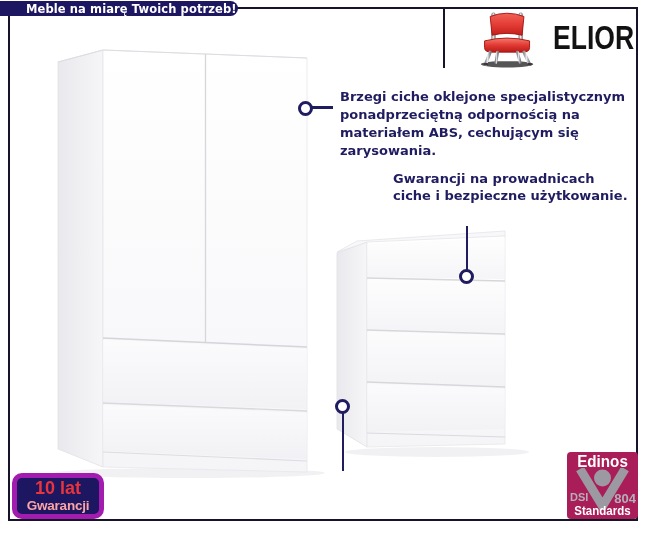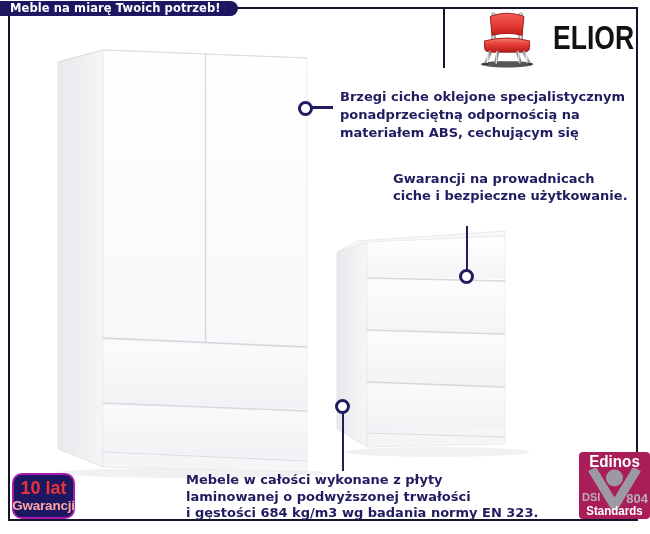--- a/index.html
+++ b/index.html
@@ -13,21 +13,21 @@
     border:2px solid #15142a;box-sizing:border-box;z-index:1;
   }
   .logo-sep{
     position:absolute;left:443px;top:7px;width:2px;height:61px;
     background:#15142a;z-index:2;
   }
   
   .banner{
     position:absolute;left:0;top:1px;width:238px;height:15px;
     background:#1d1660;border-radius:0 8px 8px 0;z-index:5;
-    display:flex;padding-left:10px;box-sizing:border-box;
+    display:flex;align-items:center;padding-left:26px;box-sizing:border-box;
   }
   .banner span{
     color:#ffffff;font-weight:700;font-size:11.5px;letter-spacing:.1px;white-space:nowrap;
   }
   
   .chair-svg{position:absolute;left:477px;top:9px;width:62px;height:60px;z-index:4;}
   .brand{
     position:absolute;left:553px;top:20px;z-index:4;
     font-family:"Liberation Sans",sans-serif;font-weight:700;font-size:34px;
     color:#121212;transform:scaleX(.78);transform-origin:0 0;letter-spacing:0;
@@ -49,33 +49,32 @@
   }
   .dot1{left:298px;top:101px;}
   .dot2{left:459px;top:269px;}
   .dot3{left:335px;top:399px;}
   .connector{position:absolute;background:#201c60;z-index:6;}
   .line1{left:312px;top:106px;width:21px;height:2.5px;}
   .line2{left:465.5px;top:226px;width:2.5px;height:44px;}
   .line3{left:341.5px;top:413px;width:2.5px;height:58px;}
   
   .warranty{
-    position:absolute;left:12px;top:473px;width:63px;height:46px;z-index:8;
-    background:#1d1660;border-radius:10px;border:2px solid #a21caf;box-sizing:border-box;
+    position:absolute;left:12px;top:473px;width:92px;height:46px;z-index:8;
+    background:#1d1660;border-radius:10px;border:5px solid #a21caf;box-sizing:border-box;
     display:flex;flex-direction:column;align-items:center;justify-content:center;
     font-family:"Liberation Sans",sans-serif;
   }
   .warranty .l1{color:#e8353b;font-weight:700;font-size:18px;line-height:19px;}
   .warranty .l2{color:#fca5a5;font-weight:700;font-size:13.5px;line-height:15px;letter-spacing:-.2px;}
   
   .standards{
     position:absolute;left:567px;top:452px;width:71px;height:67px;z-index:8;
     background:#a91e58;border-radius:4px;overflow:hidden;
     font-family:"Liberation Sans",sans-serif;
-    margin-left:12px;
   }
   .standards .ed{
     position:absolute;left:0;right:0;top:1px;text-align:center;
     color:#ffffff;font-weight:700;font-size:16px;transform:scaleX(.95);
   }
   .standards .vmark{position:absolute;left:8px;top:16px;width:55px;height:42px;}
   .standards .dsi{
     position:absolute;left:3px;top:39px;color:#b3b0b8;font-weight:700;font-size:11px;
   }
   .standards .n804{
@@ -174,36 +173,32 @@
       <line x1="367" y1="433" x2="505" y2="437" stroke="#dadade" stroke-width="1.2"></line>
     </g>
   </svg>
 
   <div class="dot dot1"></div>
   <div class="connector line1"></div>
   <div class="note note1">
     <div class="ln">Brzegi ciche oklejone specjalistycznym</div>
     <div class="ln">ponadprzeciętną odpornością na</div>
     <div class="ln">materiałem ABS, cechującym się</div>
+    <div class="ln">zarysowania.</div>
   </div>
 
   <div class="note note2">
     <div class="ln">Gwarancji na prowadnicach</div>
     <div class="ln">ciche i bezpieczne użytkowanie.</div>
   </div>
   <div class="connector line2"></div>
   <div class="dot dot2"></div>
 
   <div class="dot dot3"></div>
   <div class="connector line3"></div>
-  <div class="note note3">
-    <div class="ln">Mebele w całości wykonane z płyty</div>
-    <div class="ln">laminowanej o podwyższonej trwałości</div>
-    <div class="ln">i gęstości 684 kg/m3 wg badania normy EN 323.</div>
-  </div>
 
   <div class="warranty">
     <div class="l1">10 lat</div>
     <div class="l2">Gwarancji</div>
   </div>
 
   <div class="standards">
     <svg class="vmark" viewBox="0 0 55 42">
       <path d="M5,1 L27.5,38 L50,1" fill="none" stroke="#9c99a3" stroke-width="9"></path>
       <circle cx="27.5" cy="10" r="8.5" fill="#9c99a3"></circle>

